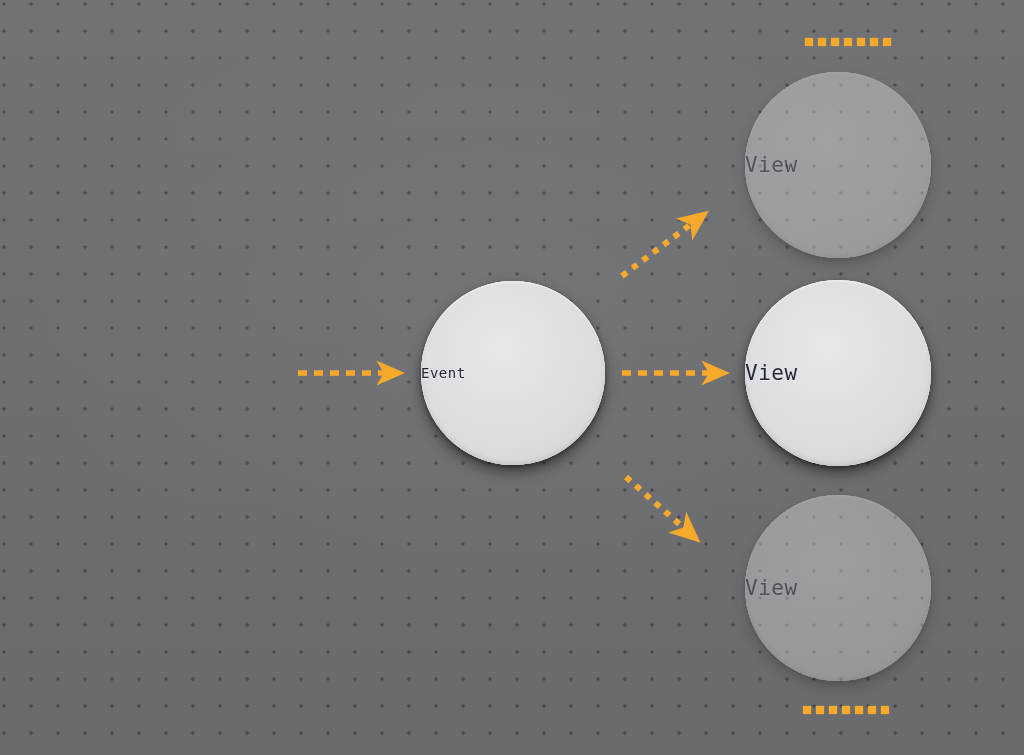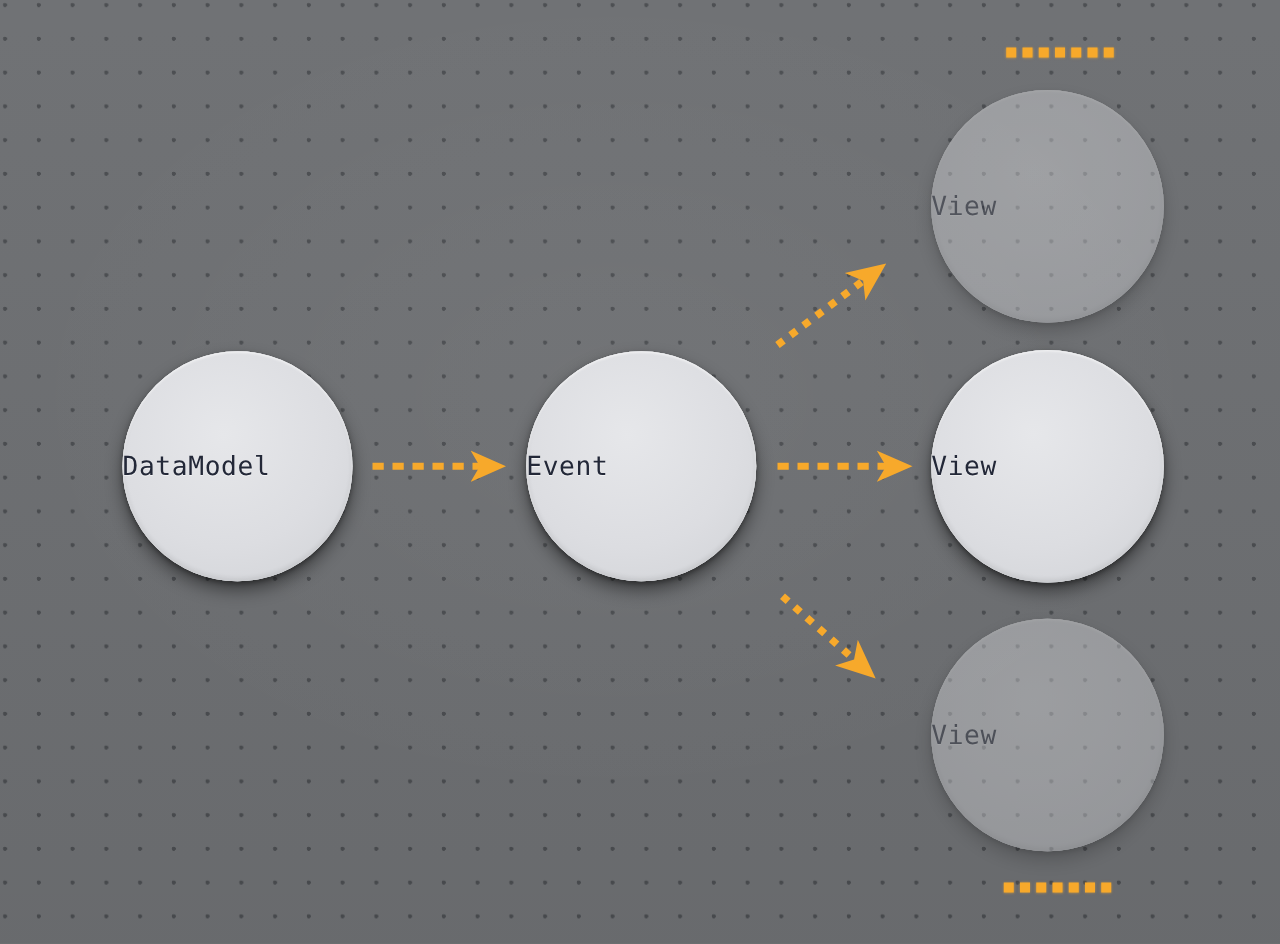--- a/index.html
+++ b/index.html
@@ -139,21 +139,21 @@
   .node.faded .node-label { color: #232838; }
 
   
   .node-datamodel { left: 98px;  top: 281px; width: 184px; height: 184px; }
   .node-event     { left: 421px; top: 281px; width: 184px; height: 184px; }
   .node-view-top  { left: 745px; top: 72px;  width: 186px; height: 186px; }
   .node-view-mid  { left: 745px; top: 280px; width: 186px; height: 186px; }
   .node-view-bot  { left: 745px; top: 495px; width: 186px; height: 186px; }
 
   .node-datamodel .node-label { font-size: 21px; }
-  .node-event     .node-label { font-size: 21px; }
+  .node-event     .node-label { font-size: 14px; }
   .node-view-top  .node-label,
   .node-view-mid  .node-label,
   .node-view-bot  .node-label { font-size: 21px; }
 
   
   .stub {
     position: absolute;
     z-index: 5;
     display: flex;
     gap: 5px;
@@ -202,29 +202,20 @@
   <div class="stub stub-bottom">
     <i></i>
     <i></i>
     <i></i>
     <i></i>
     <i></i>
     <i></i>
     <i></i>
   </div>
 
-  <div class="node node-datamodel">
-    <div class="coin coin-shadow"></div>
-    <div class="coin coin-knurl"></div>
-    <div class="coin coin-knurl-light"></div>
-    <div class="coin coin-face"></div>
-    <div class="coin coin-ring1"></div>
-    <div class="coin coin-ring2"></div>
-    <span class="node-label">DataModel</span>
-  </div>
 
   <div class="node node-event">
     <div class="coin coin-shadow"></div>
     <div class="coin coin-knurl"></div>
     <div class="coin coin-knurl-light"></div>
     <div class="coin coin-face"></div>
     <div class="coin coin-ring1"></div>
     <div class="coin coin-ring2"></div>
     <span class="node-label">Event</span>
   </div>

